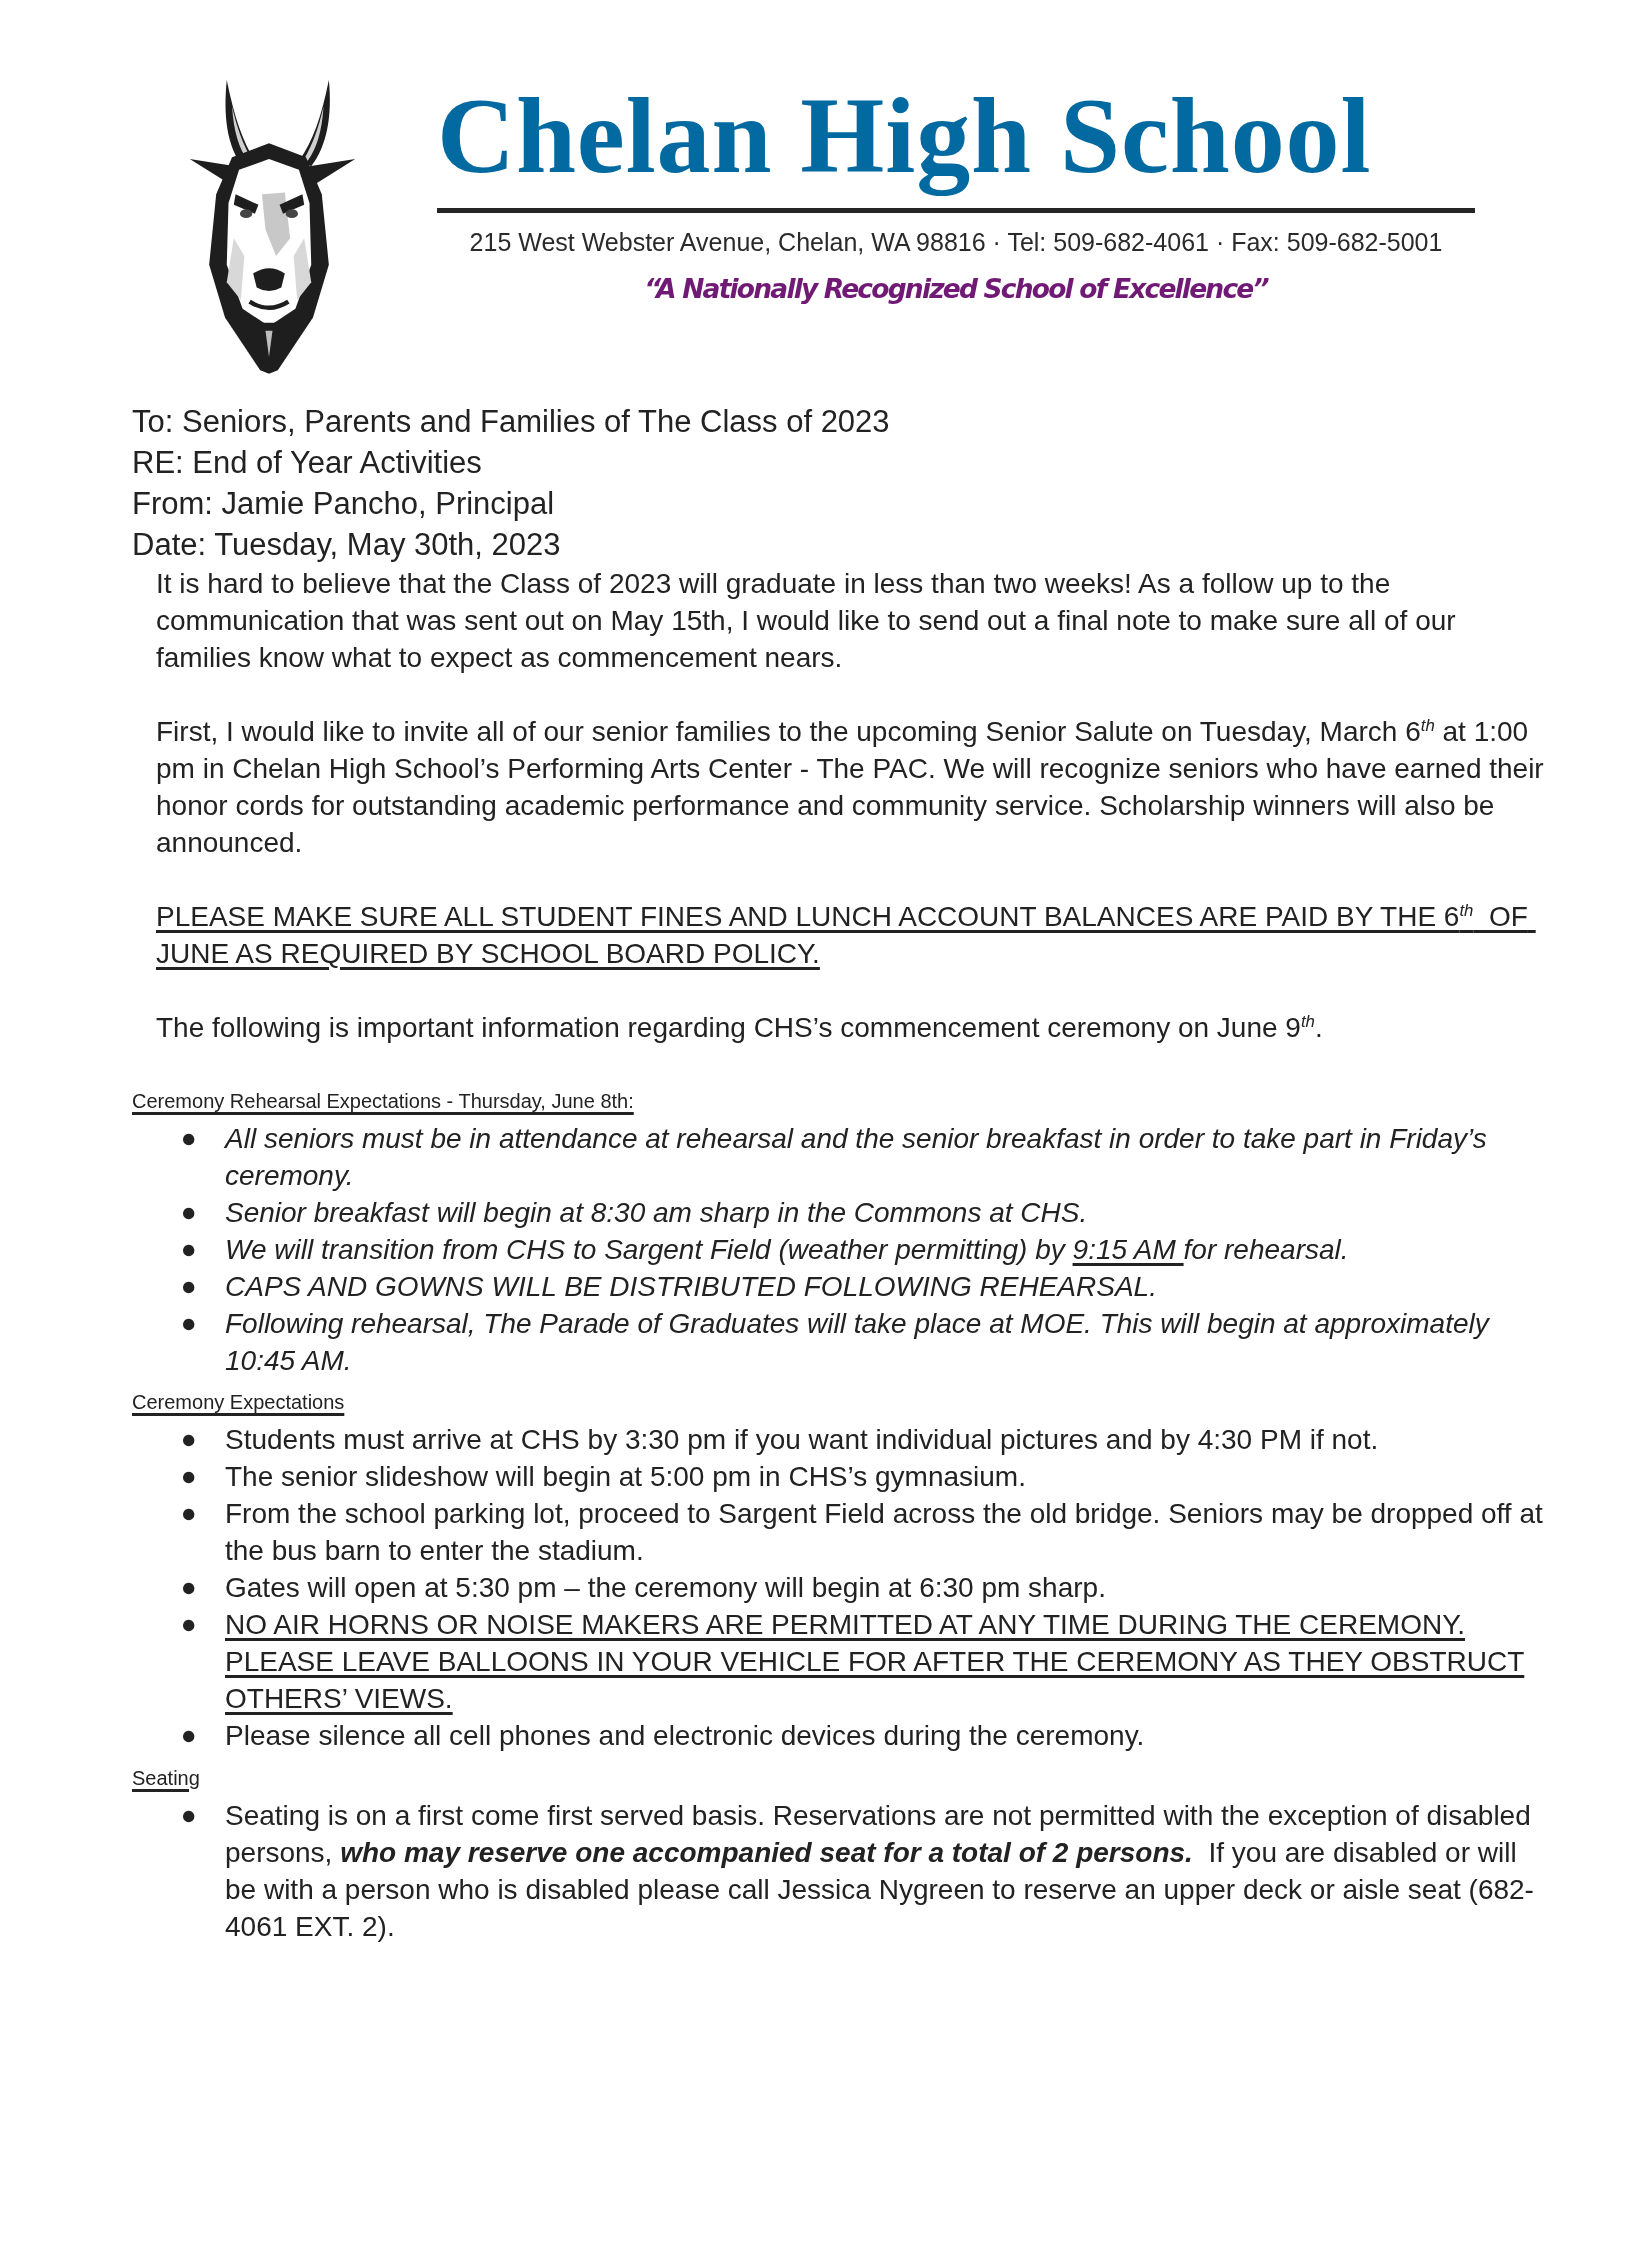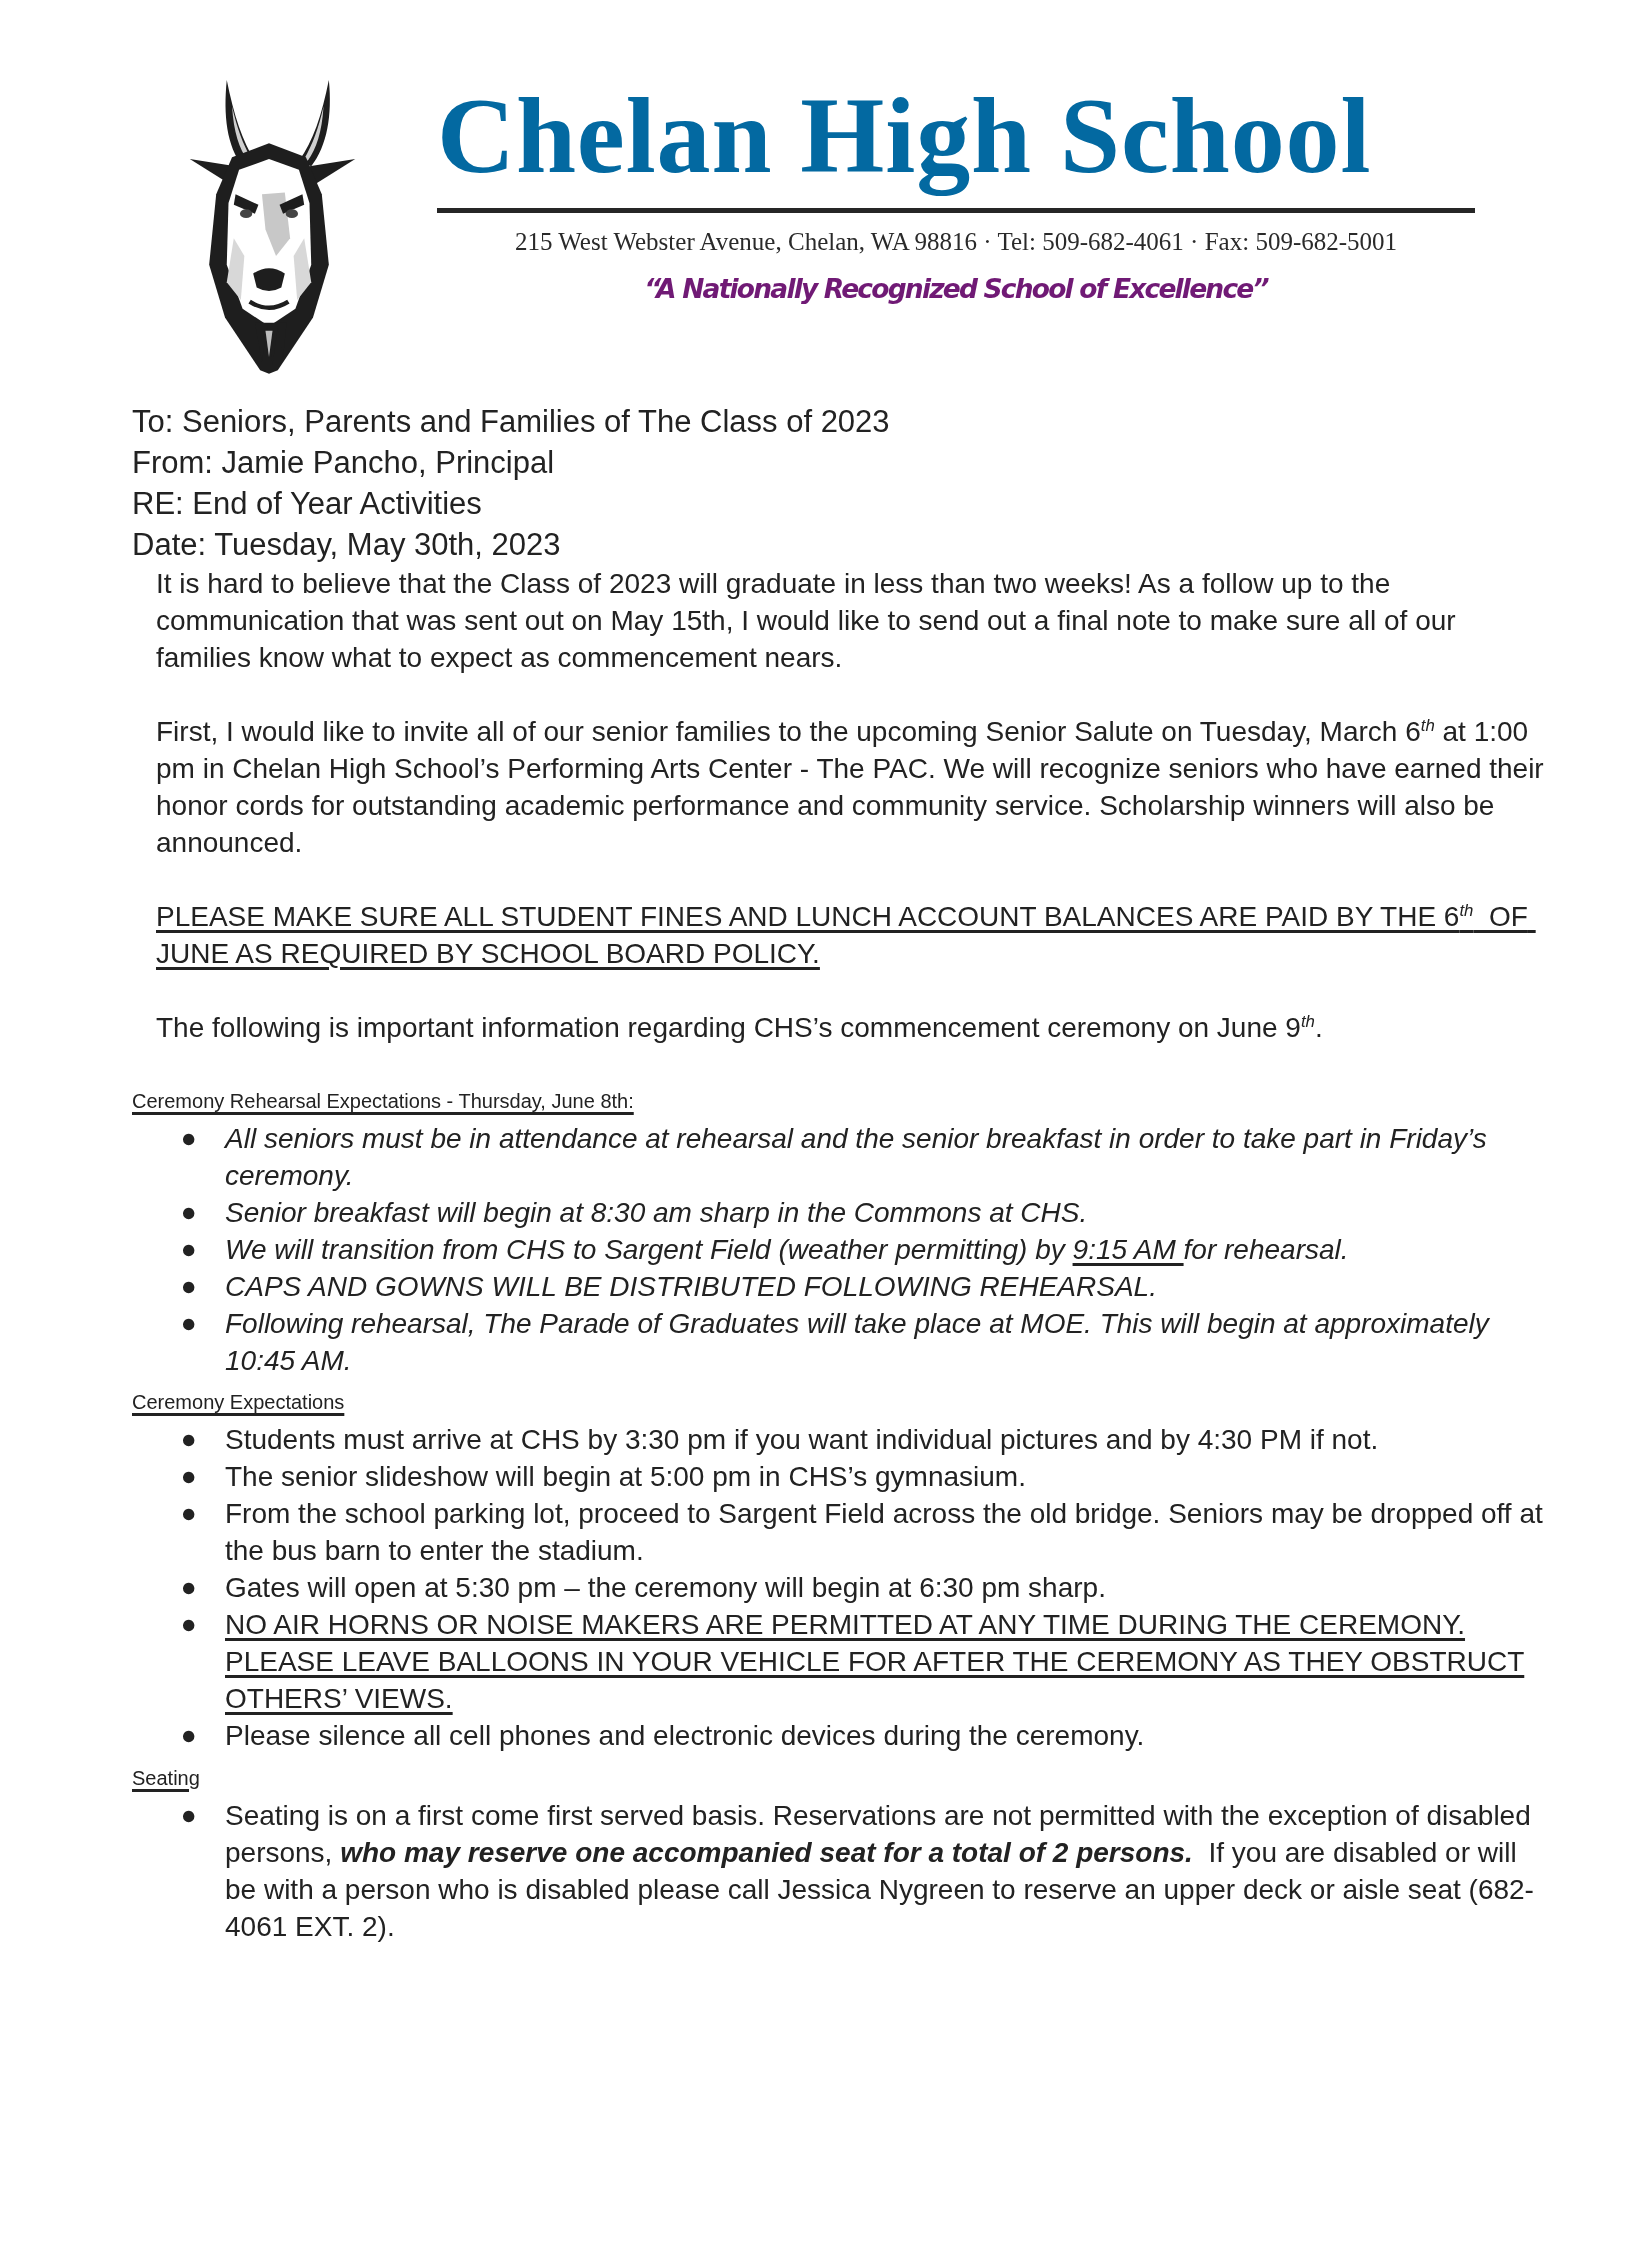--- a/index.html
+++ b/index.html
@@ -1,20 +1,20 @@
 <!DOCTYPE html>
 <html style="font-size:14px"><head>
 <meta charset="utf-8">
 <style>
   html, body { margin: 0; padding: 0; background: #ffffff; }
   body { width: 1625px; height: 2258px; position: relative; overflow: hidden; color: #222222; font-family: "Liberation Sans", sans-serif; }
   .logo { position: absolute; left: 181px; top: 62px; width: 176px; height: 313px; }
   .title { position: absolute; left: 437px; top: 78px; width: 1038px; text-align: left; font-family: "Liberation Serif", serif; font-weight: bold; font-size: 108px; line-height: 115px; color: #0369a1; letter-spacing: 0.9px; white-space: nowrap; }
   .rule { position: absolute; left: 437px; top: 208px; width: 1038px; height: 5.3px; background: #262626; }
-  .address { position: absolute; left: 437px; top: 226px; width: 1038px; text-align: center; font-family: Liberation Serif, serif; font-size: 25px; line-height: 32px; color: #2a2a2a; white-space: nowrap; }
+  .address { position: absolute; left: 437px; top: 226px; width: 1038px; text-align: center; font-family: Liberation Sans, sans-serif; font-size: 25px; line-height: 32px; color: #2a2a2a; white-space: nowrap; }
   .tagline { position: absolute; left: 437px; top: 271px; width: 1038px; text-align: center; font-family: "DejaVu Sans", sans-serif; font-style: italic; font-weight: bold; font-size: 26.5px; line-height: 35px; color: #701a75; letter-spacing: -1.8px; white-space: nowrap; }
 
   .content { position: absolute; left: 132px; top: 401px; width: 1412px; font-family: "Liberation Sans", sans-serif; color: #222222; }
   .memo-line { font-size: 31px; line-height: 41px; white-space: nowrap; }
   .memo { }
   .salutation { font-size: 31px; line-height: 39px; white-space: nowrap; }
   p { margin: 0; font-size: 28px; line-height: 37px; }
   .para { margin-bottom: 37px; margin-left: 24px; }
   .u { text-decoration: underline; text-decoration-thickness: 2.6px; text-underline-offset: 3.5px; }
   sup { font-size: 60%; line-height: 0; vertical-align: super; font-style: italic; }
@@ -61,22 +61,22 @@
 </div>
 
 <div class="title">Chelan High School</div>
 <div class="rule"></div>
 <div class="address">215 West Webster Avenue, Chelan, WA 98816 · Tel: 509-682-4061 · Fax:  509-682-5001</div>
 <div class="tagline">“A Nationally Recognized School of Excellence”</div>
 
 <div class="content">
   <div class="memo">
     <div class="memo-line">To: Seniors, Parents and Families of The Class of 2023</div>
+    <div class="memo-line">RE: End of Year Activities</div>
     <div class="memo-line">From: Jamie Pancho, Principal</div>
-    <div class="memo-line">RE: End of Year Activities</div>
     <div class="memo-line">Date: Tuesday, May 30th, 2023</div>
   </div>
 
   <p class="para">It is hard to believe that the Class of 2023 will graduate in less than two weeks!  As a follow up to the communication that was sent out on May 15th, I would like to send out a final note to make sure all of our families know what to expect as commencement nears.</p>
 
   <p class="para"><span>First, I would like to invite all of our senior families to the upcoming Senior Salute on Tuesday, March 6</span><sup>th</sup><span> at 1:00 pm in Chelan High School’s Performing Arts Center - The PAC.  We will recognize seniors who have earned their honor cords for outstanding academic performance and community service. Scholarship winners will also be announced.</span></p>
 
   <p class="para u"><span>PLEASE MAKE SURE ALL STUDENT FINES AND LUNCH ACCOUNT BALANCES ARE PAID BY THE 6</span><sup>th</sup><span style="white-space: pre-wrap;">  OF JUNE AS REQUIRED BY SCHOOL BOARD POLICY.</span></p>
 
   <p class="para"><span>The following is important information regarding CHS’s commencement ceremony on June 9</span><sup>th</sup><span>.</span></p>

